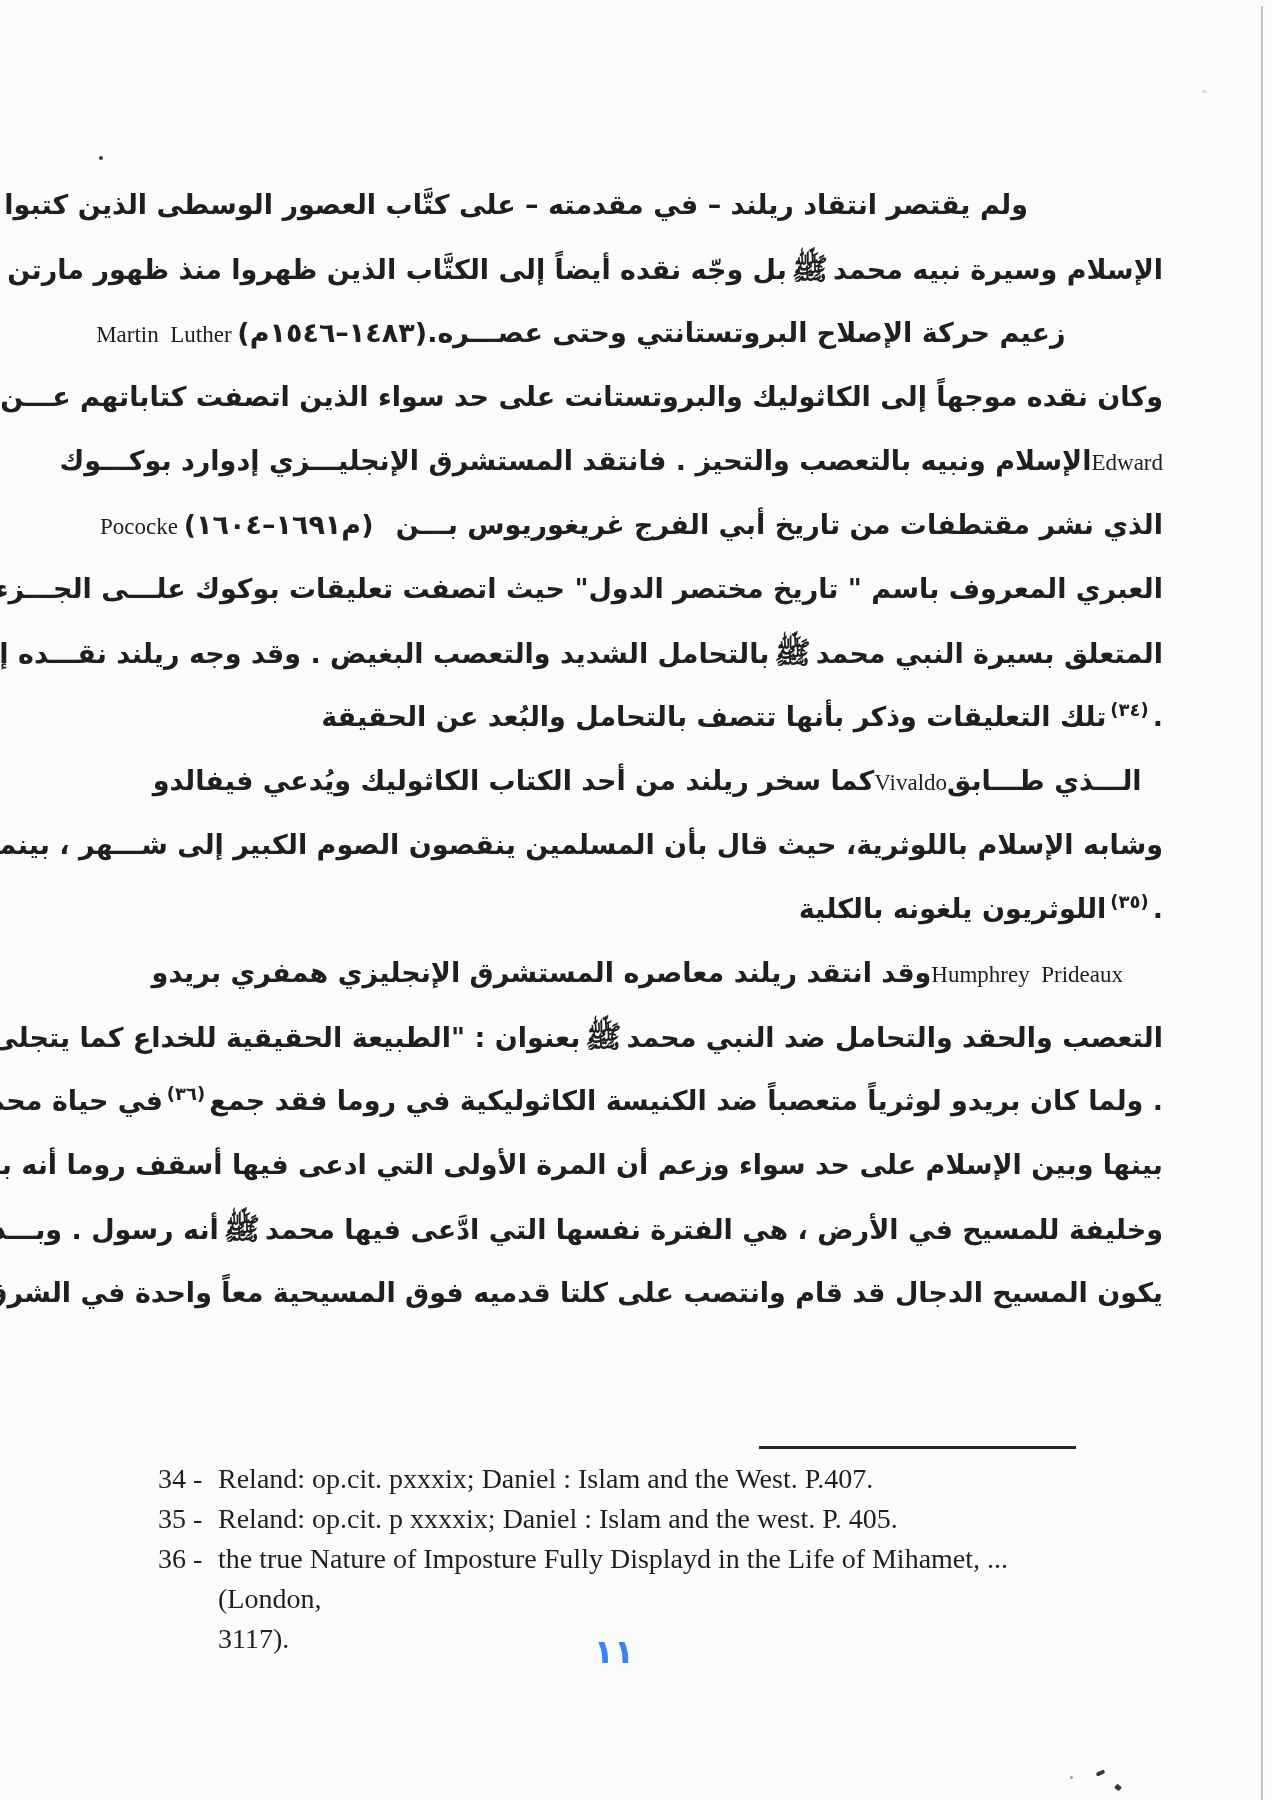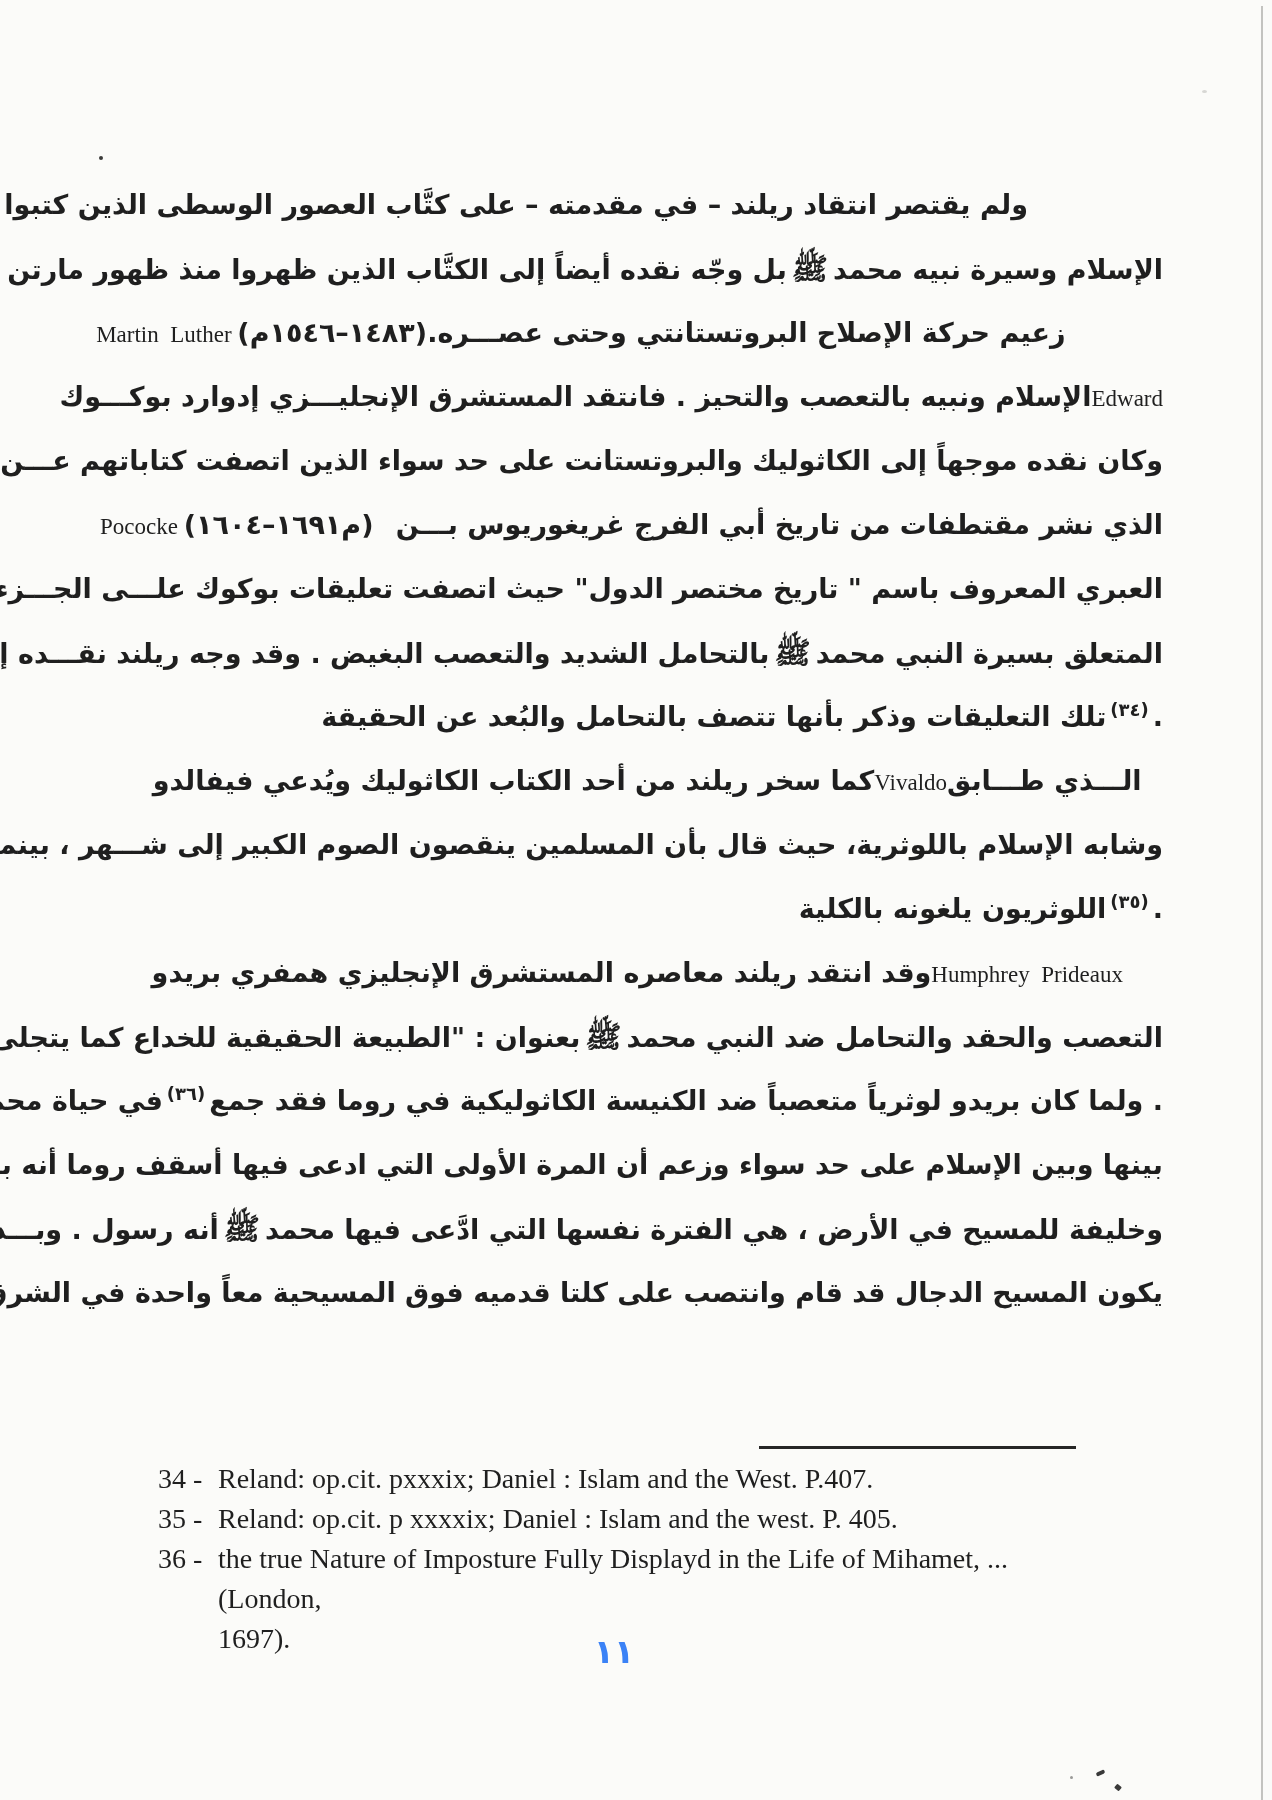--- a/index.html
+++ b/index.html
@@ -107,22 +107,22 @@
 </style>
 </head>
 <body>
 
 <div class="page">
 
   <div class="textblock" id="textblock">
       <div class="line" style="padding-right: 135px;"><span class="seg-ar">ولم يقتصر انتقاد ريلند – في مقدمته – على كتَّاب العصور الوسطى الذين كتبوا عـــن</span></div>
       <div class="line"><span class="seg-ar">الإسلام وسيرة نبيه محمد</span><span class="seg-sym">ﷺ</span><span class="seg-ar">بل وجّه نقده أيضاً إلى الكتَّاب الذين ظهروا منذ ظهور مارتن لوثر</span></div>
       <div class="line" style="padding-right: 88px;"><span class="seg-lat">Martin  Luther </span><span class="seg-num">(م١٥٤٦–١٤٨٣)</span><span class="seg-ar"> زعيم حركة الإصلاح البروتستانتي وحتى عصـــره.</span></div>
+      <div class="line"><span class="seg-ar">وكان نقده موجهاً إلى الكاثوليك والبروتستانت على حد سواء الذين اتصفت كتاباتهم عـــن</span></div>
       <div class="line"><span class="seg-ar">الإسلام ونبيه بالتعصب والتحيز . فانتقد المستشرق الإنجليـــزي إدوارد بوكـــوك </span><span class="seg-lat">Edward</span></div>
-      <div class="line"><span class="seg-ar">وكان نقده موجهاً إلى الكاثوليك والبروتستانت على حد سواء الذين اتصفت كتاباتهم عـــن</span></div>
       <div class="line split">
         <span class="leftgroup"><span class="seg-lat">Pococke </span><span class="seg-num">(١٦٠٤–١٦٩١م)</span></span>
         <span class="seg-ar"><span class="seg-ar">الذي نشر مقتطفات من تاريخ أبي الفرج غريغوريوس بـــن</span></span>
       </div>
       <div class="line"><span class="seg-ar">العبري المعروف باسم " تاريخ مختصر الدول" حيث اتصفت تعليقات بوكوك علـــى الجـــزء</span></div>
       <div class="line"><span class="seg-ar">المتعلق بسيرة النبي محمد</span><span class="seg-sym">ﷺ</span><span class="seg-ar">بالتحامل الشديد والتعصب البغيض . وقد وجه ريلند نقـــده إلى</span></div>
       <div class="line"><span class="seg-ar">تلك التعليقات وذكر بأنها تتصف بالتحامل والبُعد عن الحقيقة</span><span class="seg-sup">(٣٤)</span><span class="seg-ar">.</span></div>
       <div class="line" style="padding-right: 12px;"><span class="seg-ar">كما سخر ريلند من أحد الكتاب الكاثوليك ويُدعي فيفالدو </span><span class="seg-lat">Vivaldo</span><span class="seg-ar"> الـــذي طـــابق</span></div>
       <div class="line"><span class="seg-ar">وشابه الإسلام باللوثرية، حيث قال بأن المسلمين ينقصون الصوم الكبير إلى شـــهر ، بينمـــا</span></div>
       <div class="line"><span class="seg-ar">اللوثريون يلغونه بالكلية</span><span class="seg-sup">(٣٥)</span><span class="seg-ar">.</span></div>
@@ -146,21 +146,21 @@
       <div class="fn">
         <span class="fn-num">35 -</span>
         <div class="fn-text">
           <div>Reland: op.cit. p xxxxix; Daniel : Islam and the west. P. 405.</div>
         </div>
       </div>
       <div class="fn">
         <span class="fn-num">36 -</span>
         <div class="fn-text">
           <div>the true Nature of Imposture Fully Displayd in the Life of Mihamet, ... (London,</div>
-          <div>1697).</div>
+          <div>3117).</div>
         </div>
       </div>
     </div>
 
   <div class="pagenum">١١</div>
 
   <div class="scan-edge"></div>
   <span class="speck s1"></span>
   <span class="speck s2"></span>
   <span class="speck s3"></span>

